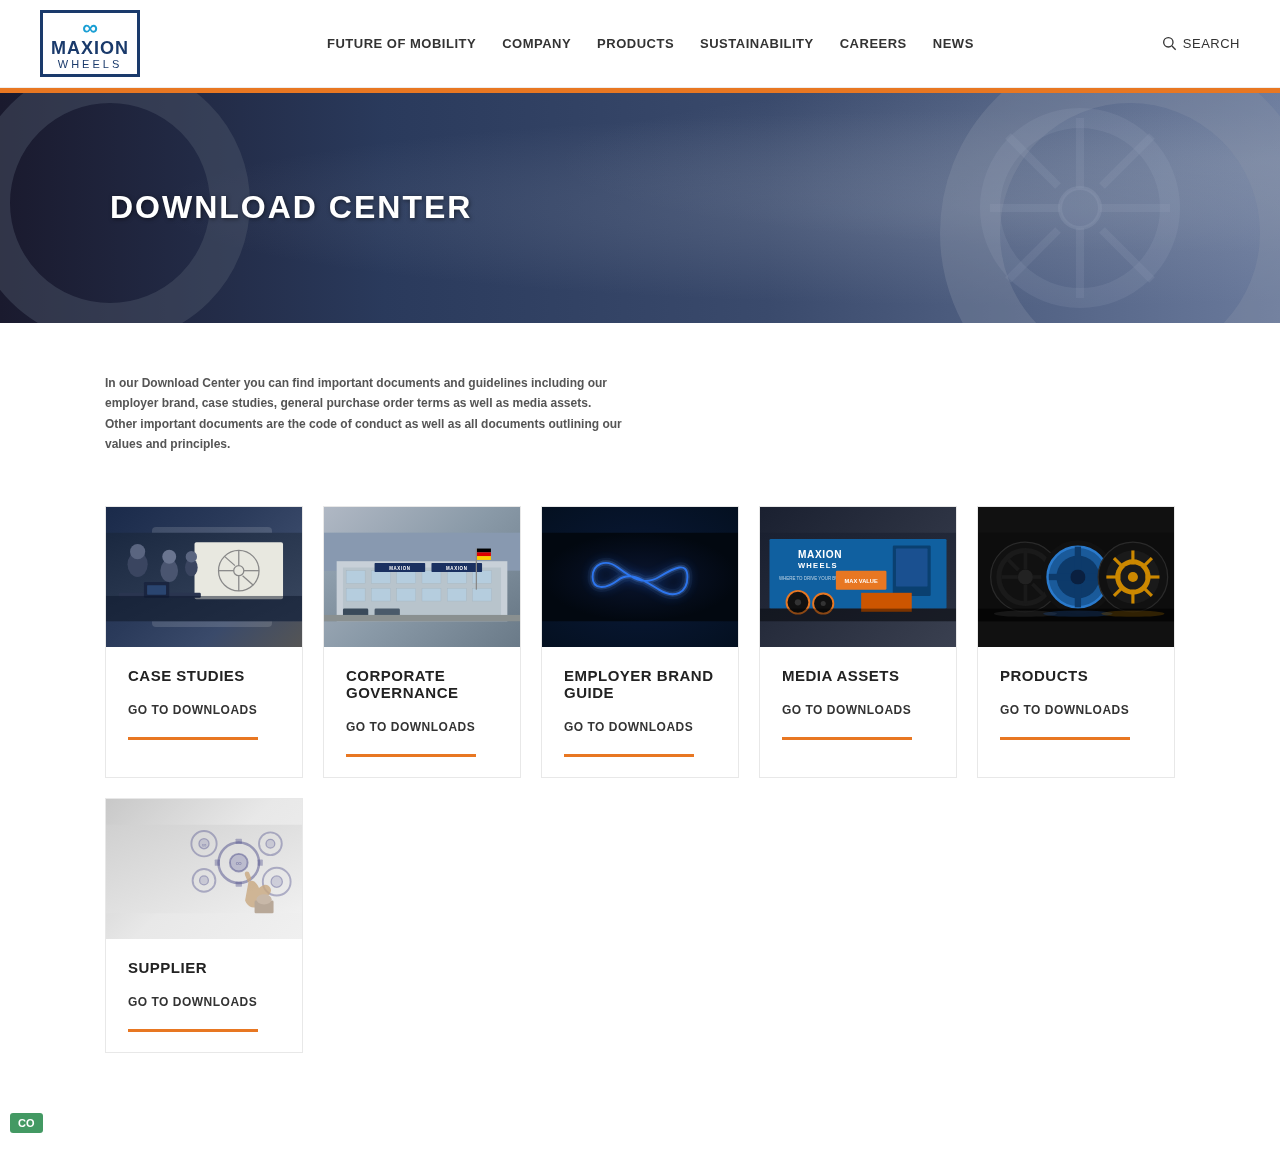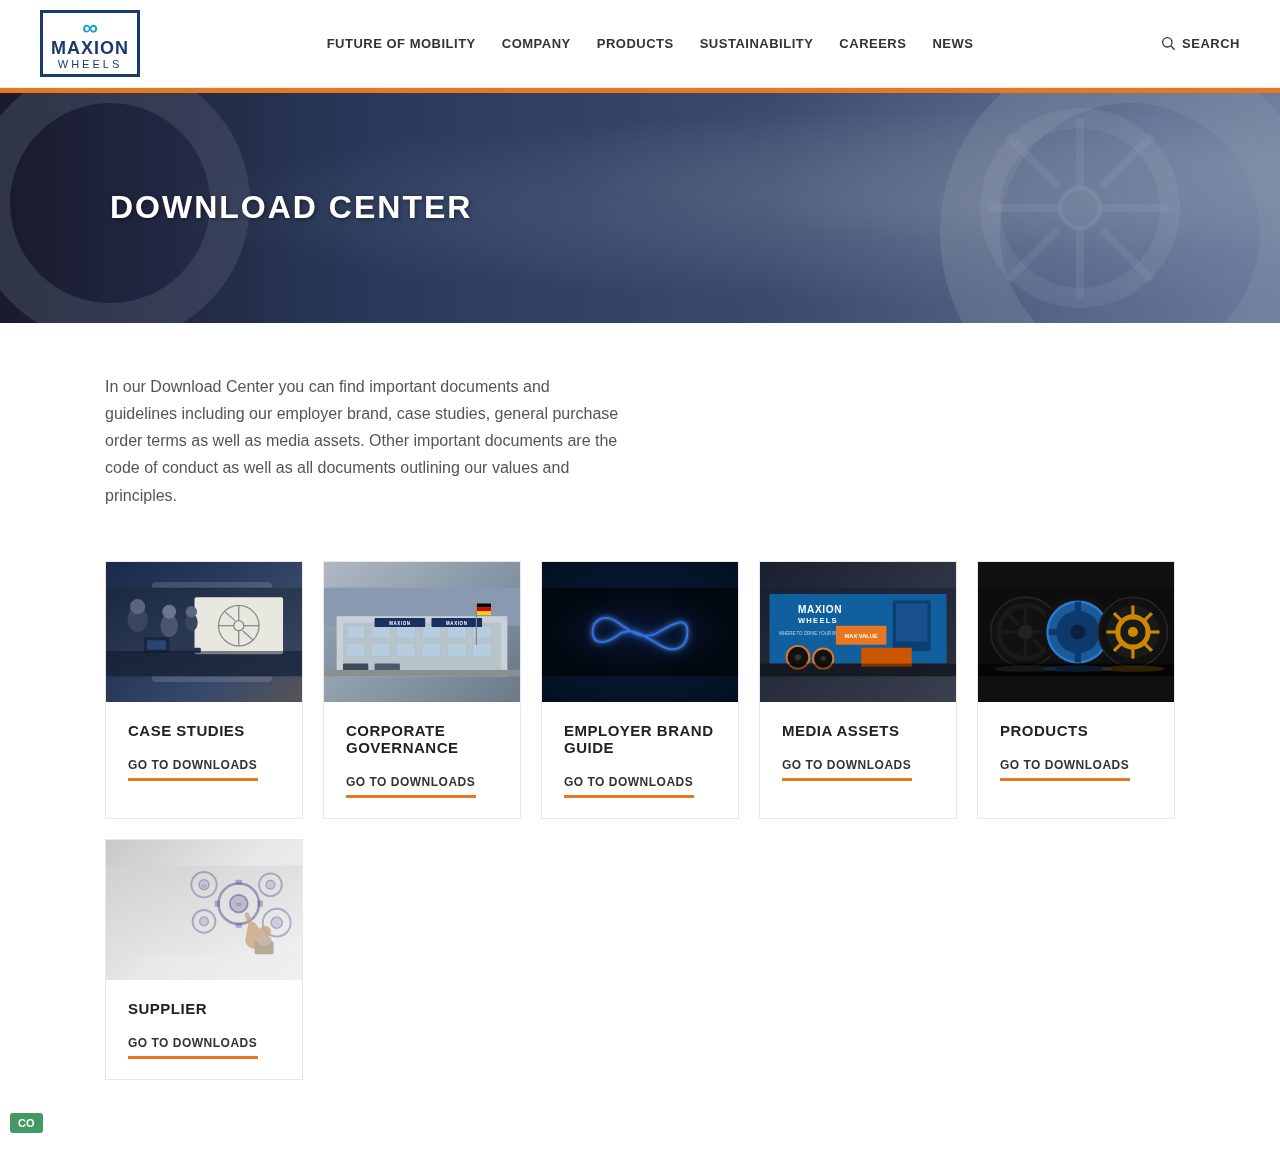--- a/index.html
+++ b/index.html
@@ -58,21 +58,21 @@
       text-transform: uppercase;
       letter-spacing: 0.5px;
       cursor: pointer;
       text-decoration: none;
     }
     .search-btn {
       display: flex;
       align-items: center;
       gap: 6px;
       font-size: 13px;
-      font-weight: 700;
+      font-weight: 400;
       color: #333;
       cursor: pointer;
       text-transform: uppercase;
       letter-spacing: 0.5px;
       border: none;
       background: none;
     }
     .search-icon-svg {
       width: 16px;
       height: 16px;
@@ -145,24 +145,25 @@
 
     
     .main-content {
       max-width: 1150px;
       margin: 0 auto;
       padding: 50px 40px;
     }
 
     .intro-text {
       max-width: 520px;
-      font-size: 16px;
+      font-size: 12px;
       line-height: 1.7;
       color: #555;
       margin-bottom: 52px;
+      font-weight: bold;
     }
     .intro-text p + p {
       margin-top: 12px;
     }
 
     
     .cards-grid {
       display: grid;
       grid-template-columns: repeat(5, 1fr);
       gap: 20px;
@@ -238,21 +239,21 @@
       font-size: 15px;
       font-weight: 800;
       color: #222;
       text-transform: uppercase;
       letter-spacing: 0.5px;
       margin-bottom: 16px;
     }
     .card-link {
       display: inline-flex;
       flex-direction: column;
-      gap: 6px;
+      gap: 20px;
       text-decoration: none;
       cursor: pointer;
     }
     .card-link-text {
       font-size: 12px;
       font-weight: 700;
       color: #333;
       text-transform: uppercase;
       letter-spacing: 0.5px;
     }

